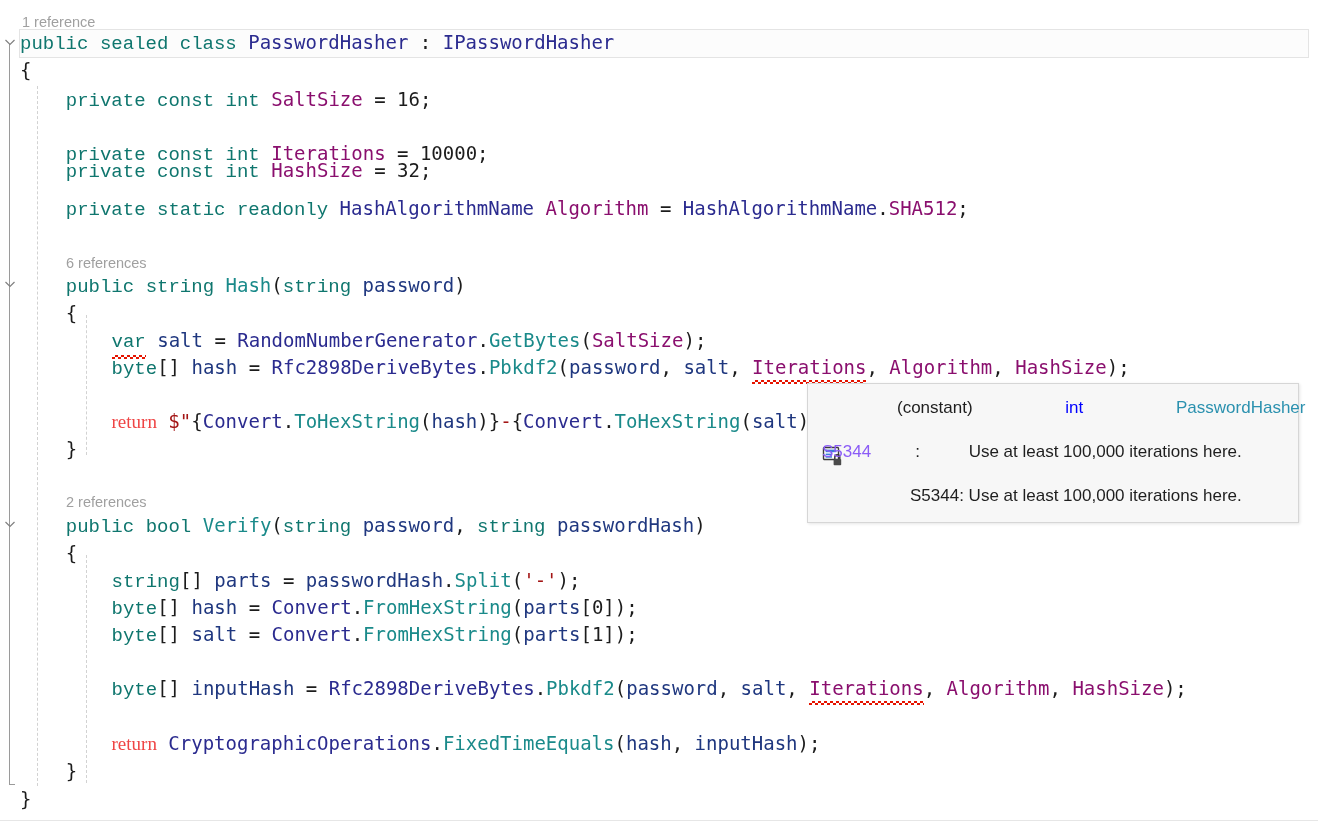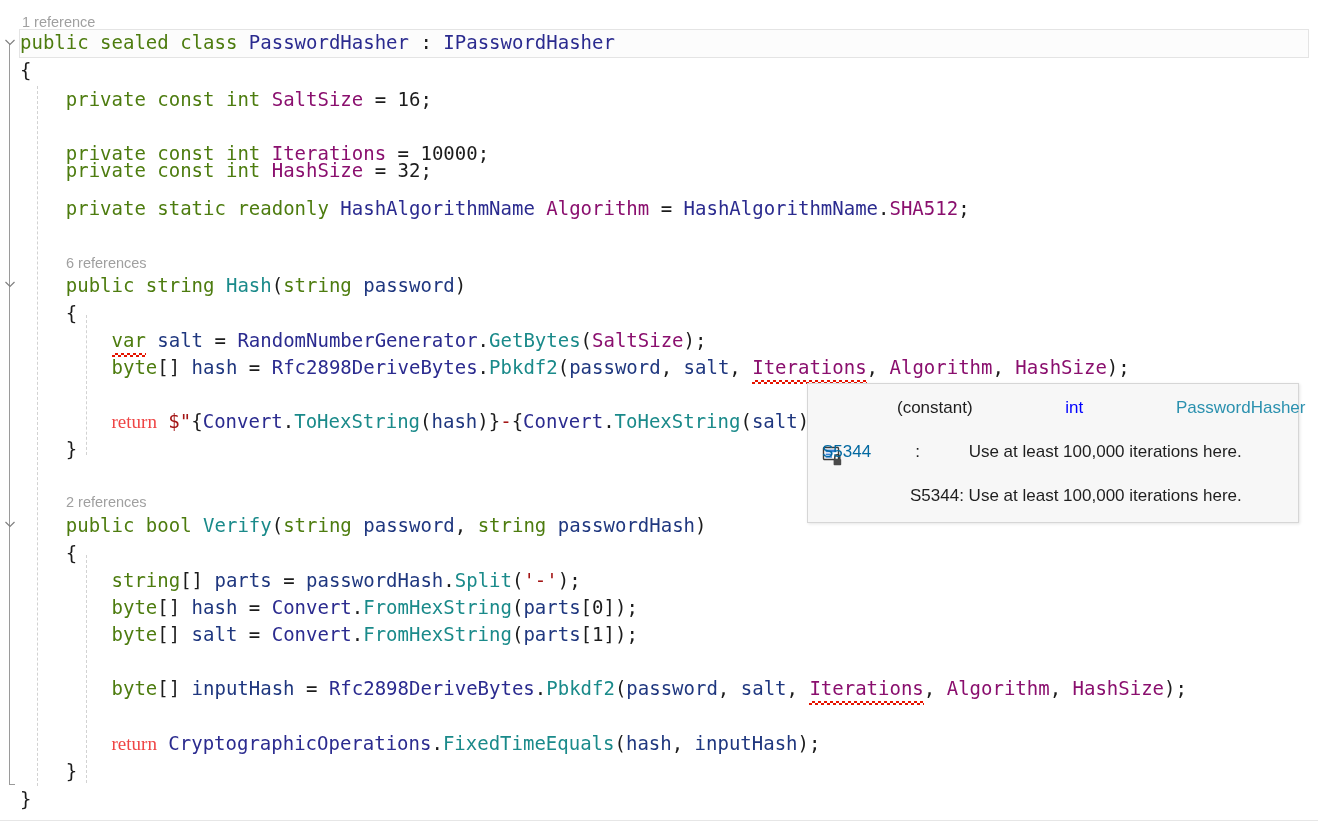--- a/index.html
+++ b/index.html
@@ -109,21 +109,21 @@
     left: 19px;
     top: 29px;
     width: 1290px;
     height: 29px;
     border: 1px solid #e4e4e4;
     box-sizing: border-box;
     background: #fcfcfc;
   }
 
   
-  .kw   { color: #4d7c0f; }            
+  .kw   { color: #0f766e; font-family: Liberation Mono, monospace; }            
   .ctrl { color: #ef4444; font-family: Liberation Serif, serif; }            
   .type { color: #2b2b8f; }            
   .typc { color: #1f377f; }            
   .meth { color: #1a8a8a; }            
   .cnst { color: #8a0f6e; }            
   .num  { color: #1c1c1c; }            
   .str  { color: #a31515; }            
   .punc { color: #1c1c1c; }
   .plain{ color: #1c1c1c; }
   .chr  { color: #a31515; }
@@ -174,21 +174,21 @@
   .tip-row.diag.last { margin-bottom: 0; }
   .tip-icon {
     width: 22px;
     height: 22px;
     margin-right: 9px;
     flex: 0 0 22px;
   }
   .tip-icon svg { display: block; }
   .tip-kw   { color: #0000ff; }
   .tip-type { color: #2b91af; }
-  .tip-rule { color: #0369a1; }
+  .tip-rule { color: #8b5cf6; }
   .tip-txt  { color: #1e1e1e; }
 </style>
 </head>
 <body>
 
 <div id="editor">
 
   <div class="current-line-box"></div>
 
   <div class="gutter">

